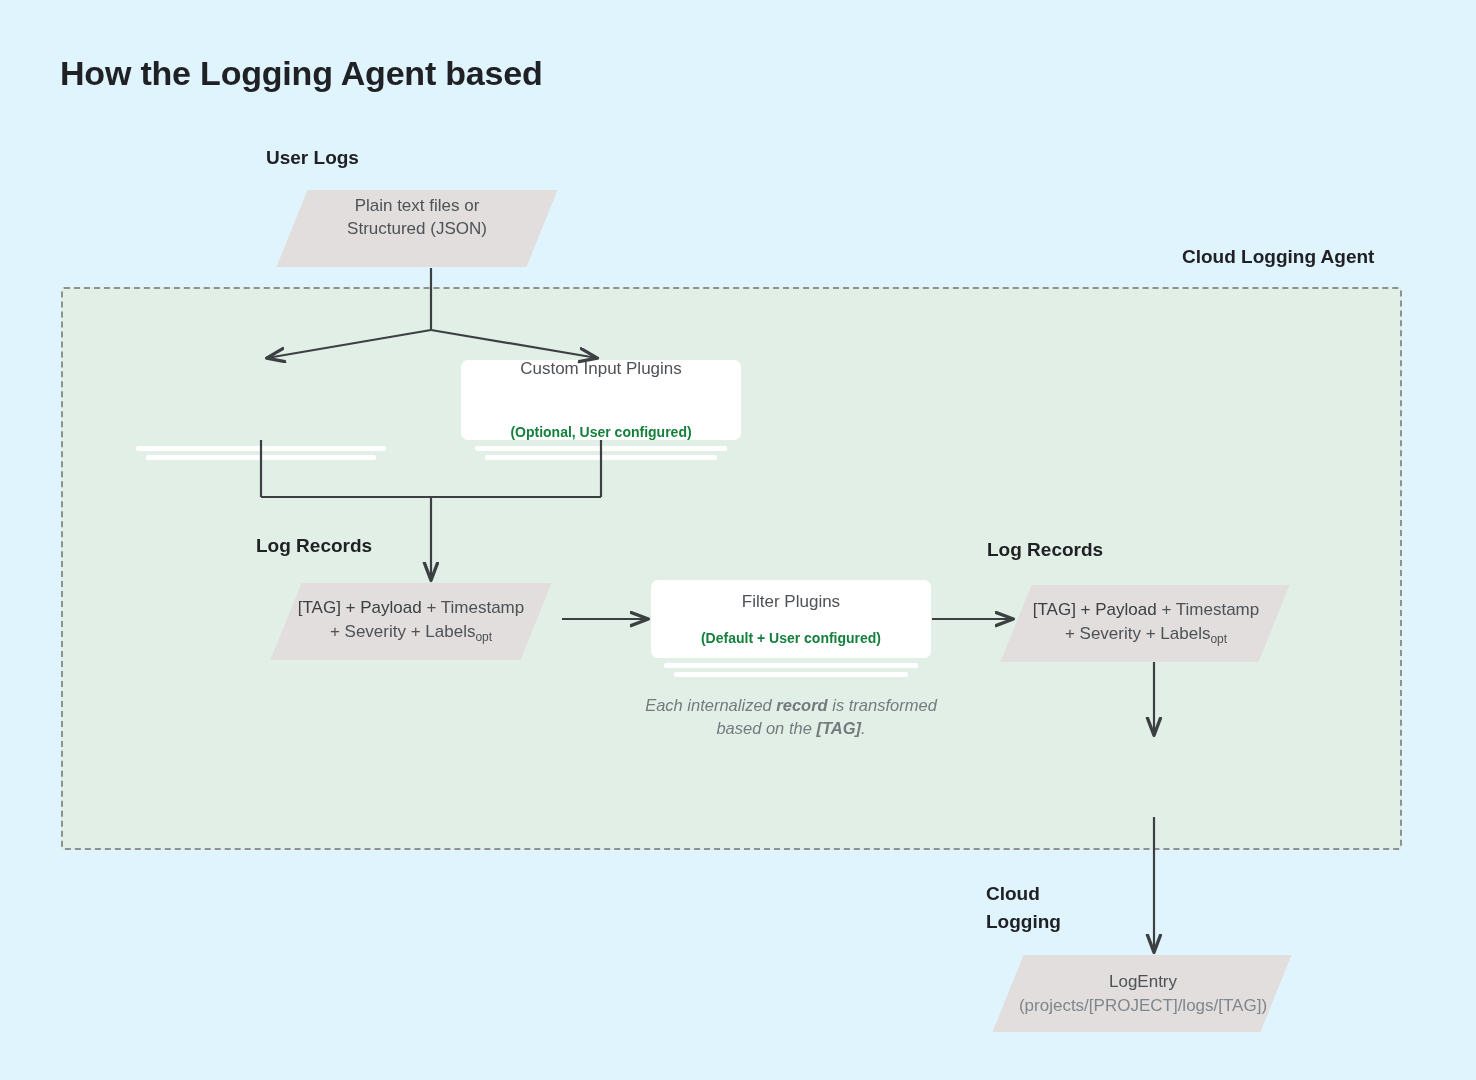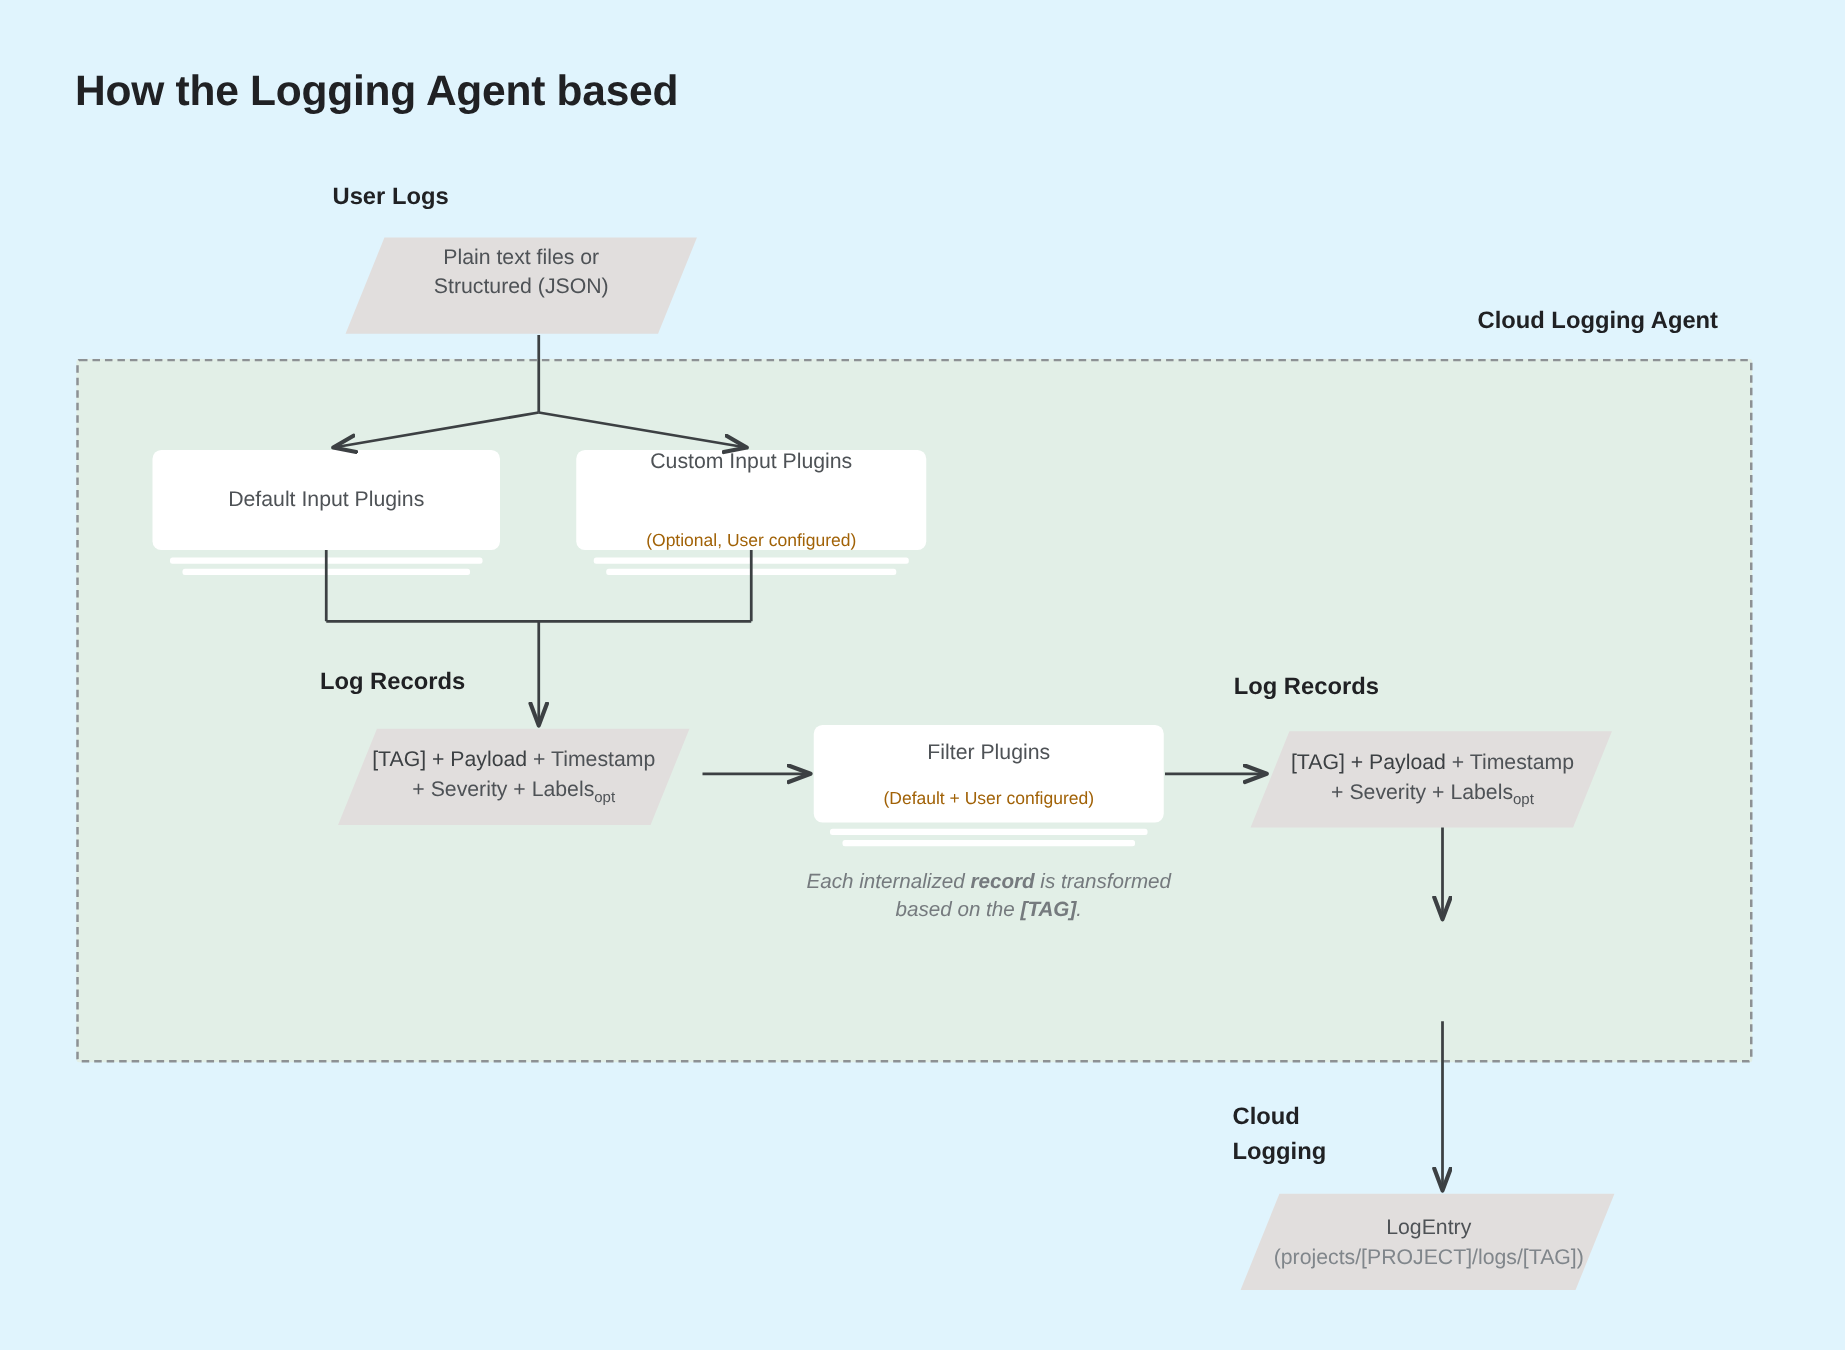--- a/index.html
+++ b/index.html
@@ -108,23 +108,24 @@
     text-align: center;
     box-sizing: border-box;
   }
   .card-title {
     font-size: 17px;
     color: #4e5256;
     line-height: 1.3;
   }
   .card-sub {
     font-size: 14px;
-    color: #a16207;
+    color: #15803d;
     line-height: 1.3;
     margin-top: 16px;
+    font-weight: bold;
   }
   
   .stack-line {
     position: absolute;
     height: 5px;
     background: #ffffff;
     border-radius: 2px;
   }
 
   #card-default-input { left: 122px; top: 360px; width: 278px; height: 80px; }
@@ -173,23 +174,20 @@
   </div>
 
   <div class="para" id="para-source"></div>
   <div class="para-text" id="para-source-text">
     <div>Plain text files or</div>
     <div>Structured (JSON)</div>
   </div>
 
   <div class="stack-line" style="left:136px; top:446px; width:250px;"></div>
   <div class="stack-line" style="left:146px; top:455px; width:230px;"></div>
-  <div class="card" id="card-default-input">
-    <div class="card-title">Default Input Plugins</div>
-  </div>
 
   <div class="stack-line" style="left:475px; top:446px; width:252px;"></div>
   <div class="stack-line" style="left:485px; top:455px; width:232px;"></div>
   <div class="card" id="card-custom-input">
     <div class="card-title">Custom Input Plugins</div>
     <div class="card-sub">(Optional, User configured)</div>
   </div>
 
   <div class="para" id="para-rec-left"></div>
   <div class="para-text" id="para-rec-left-text">

